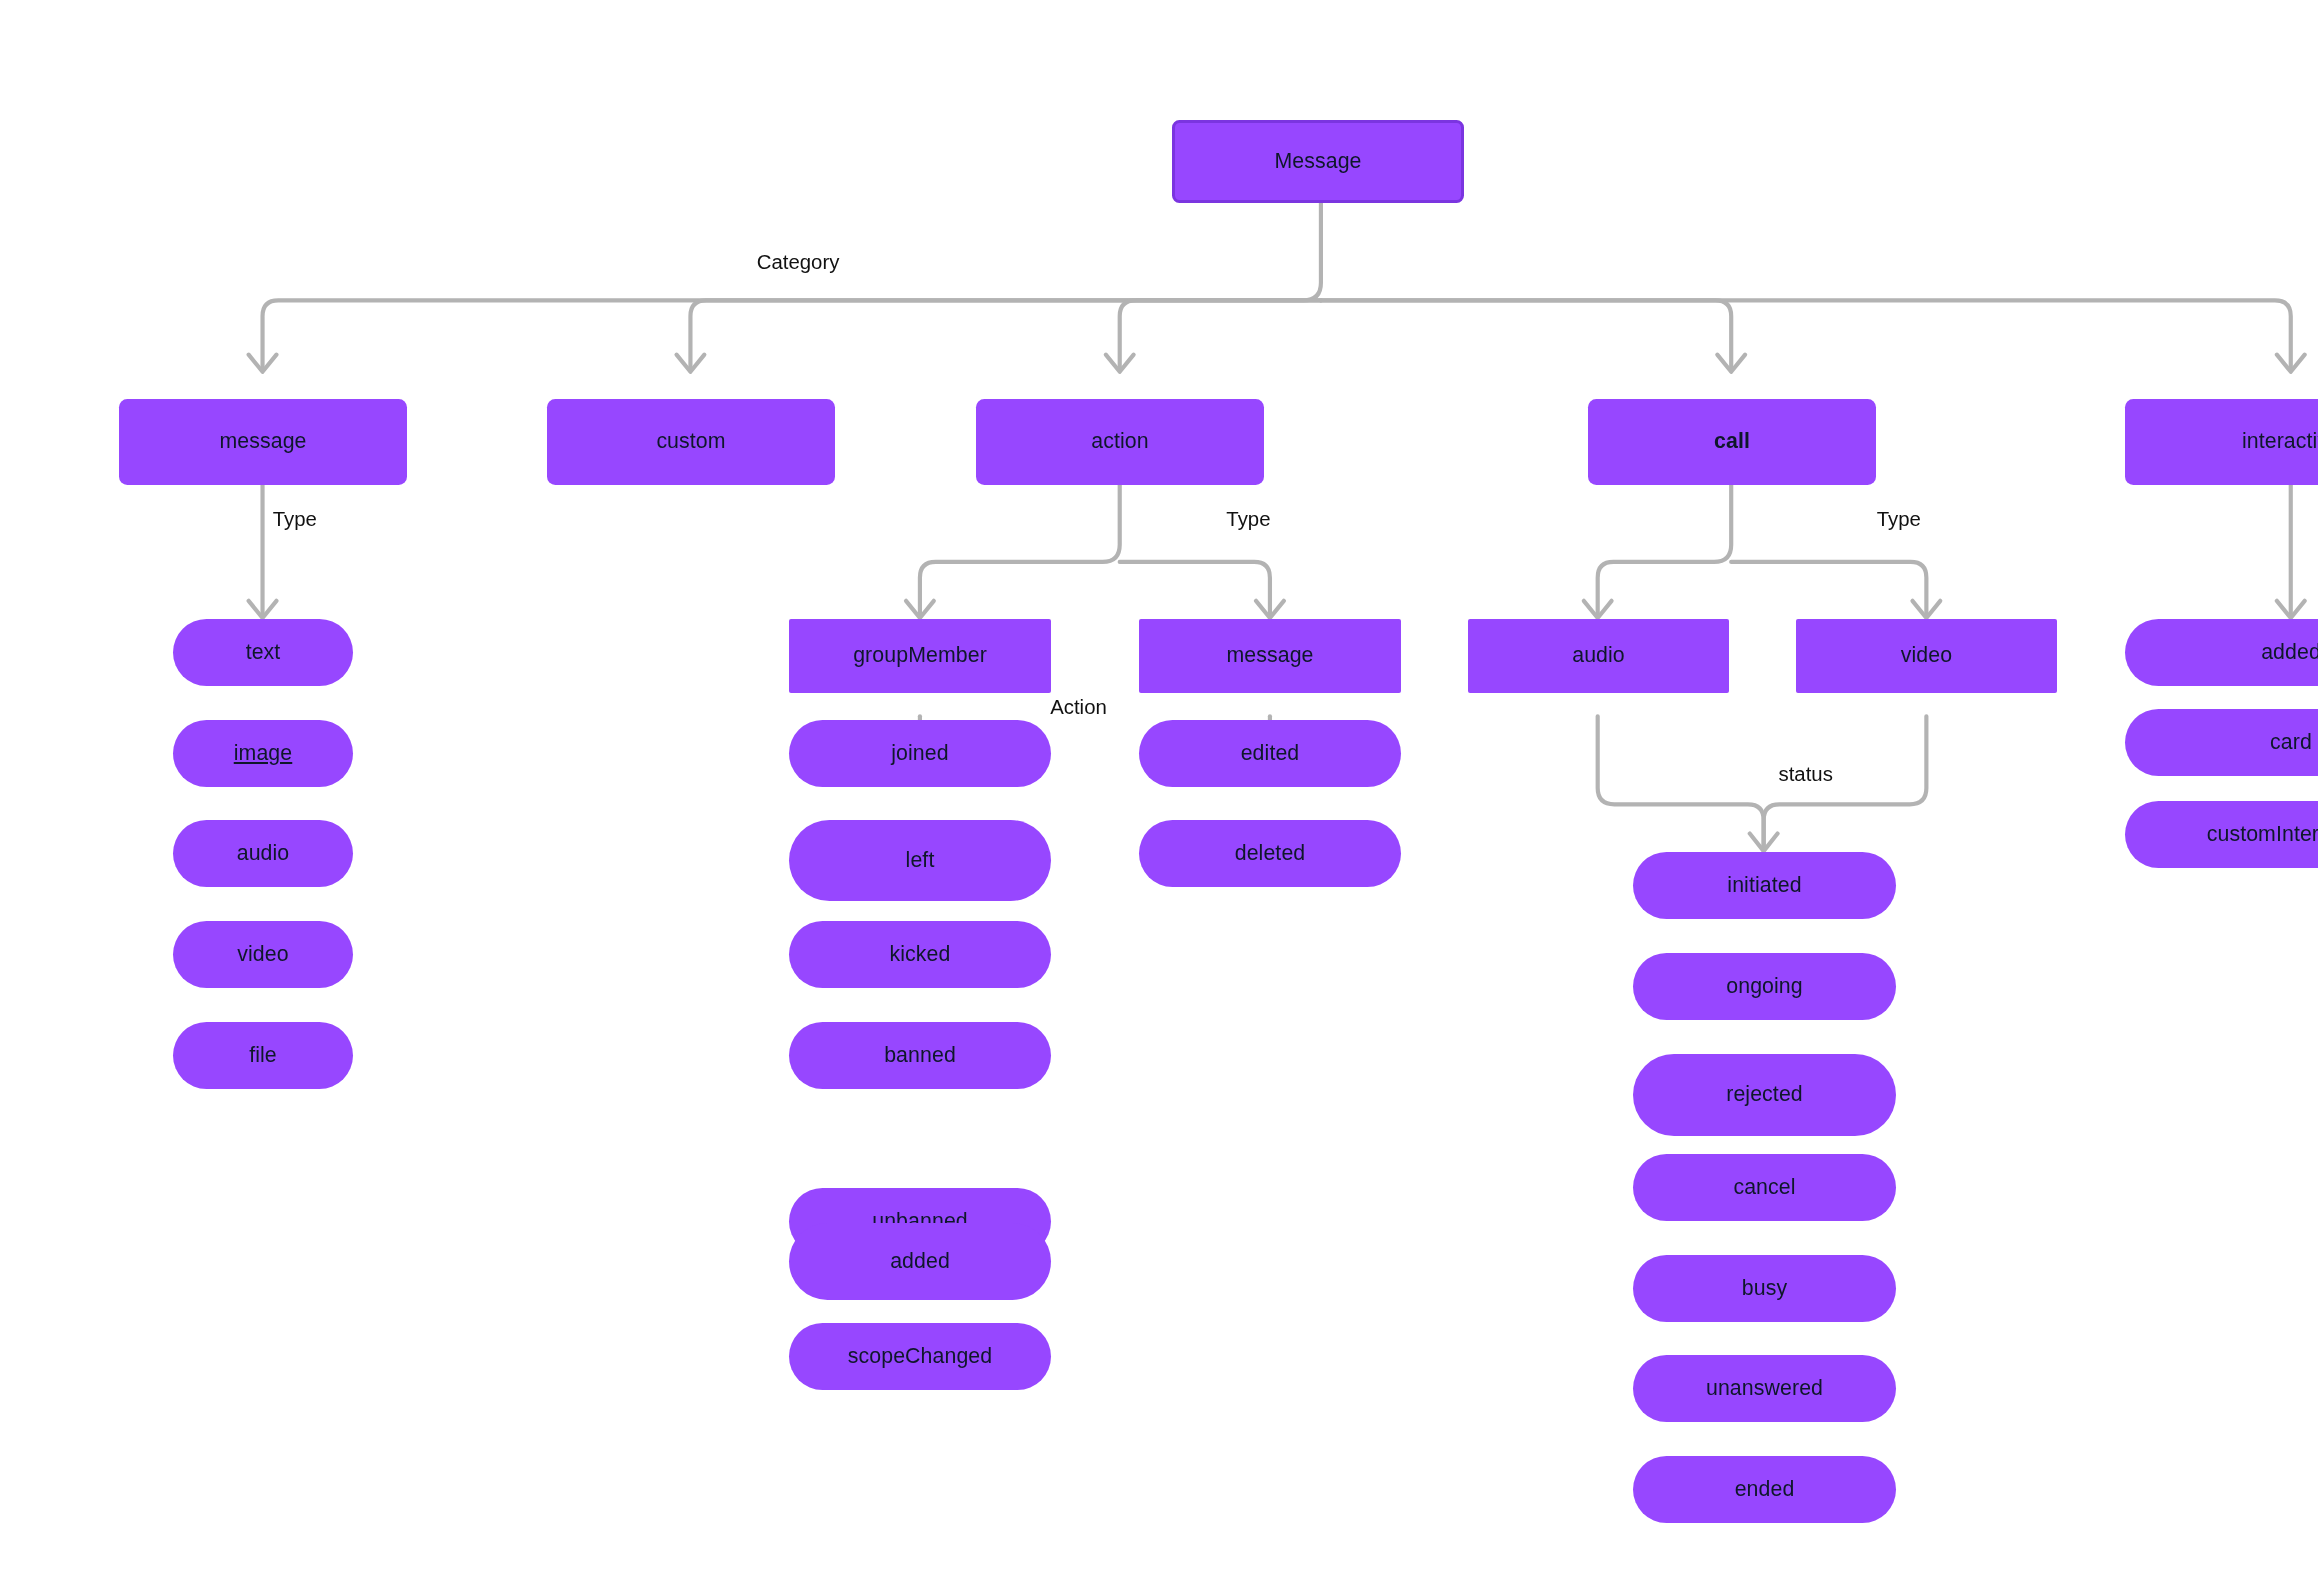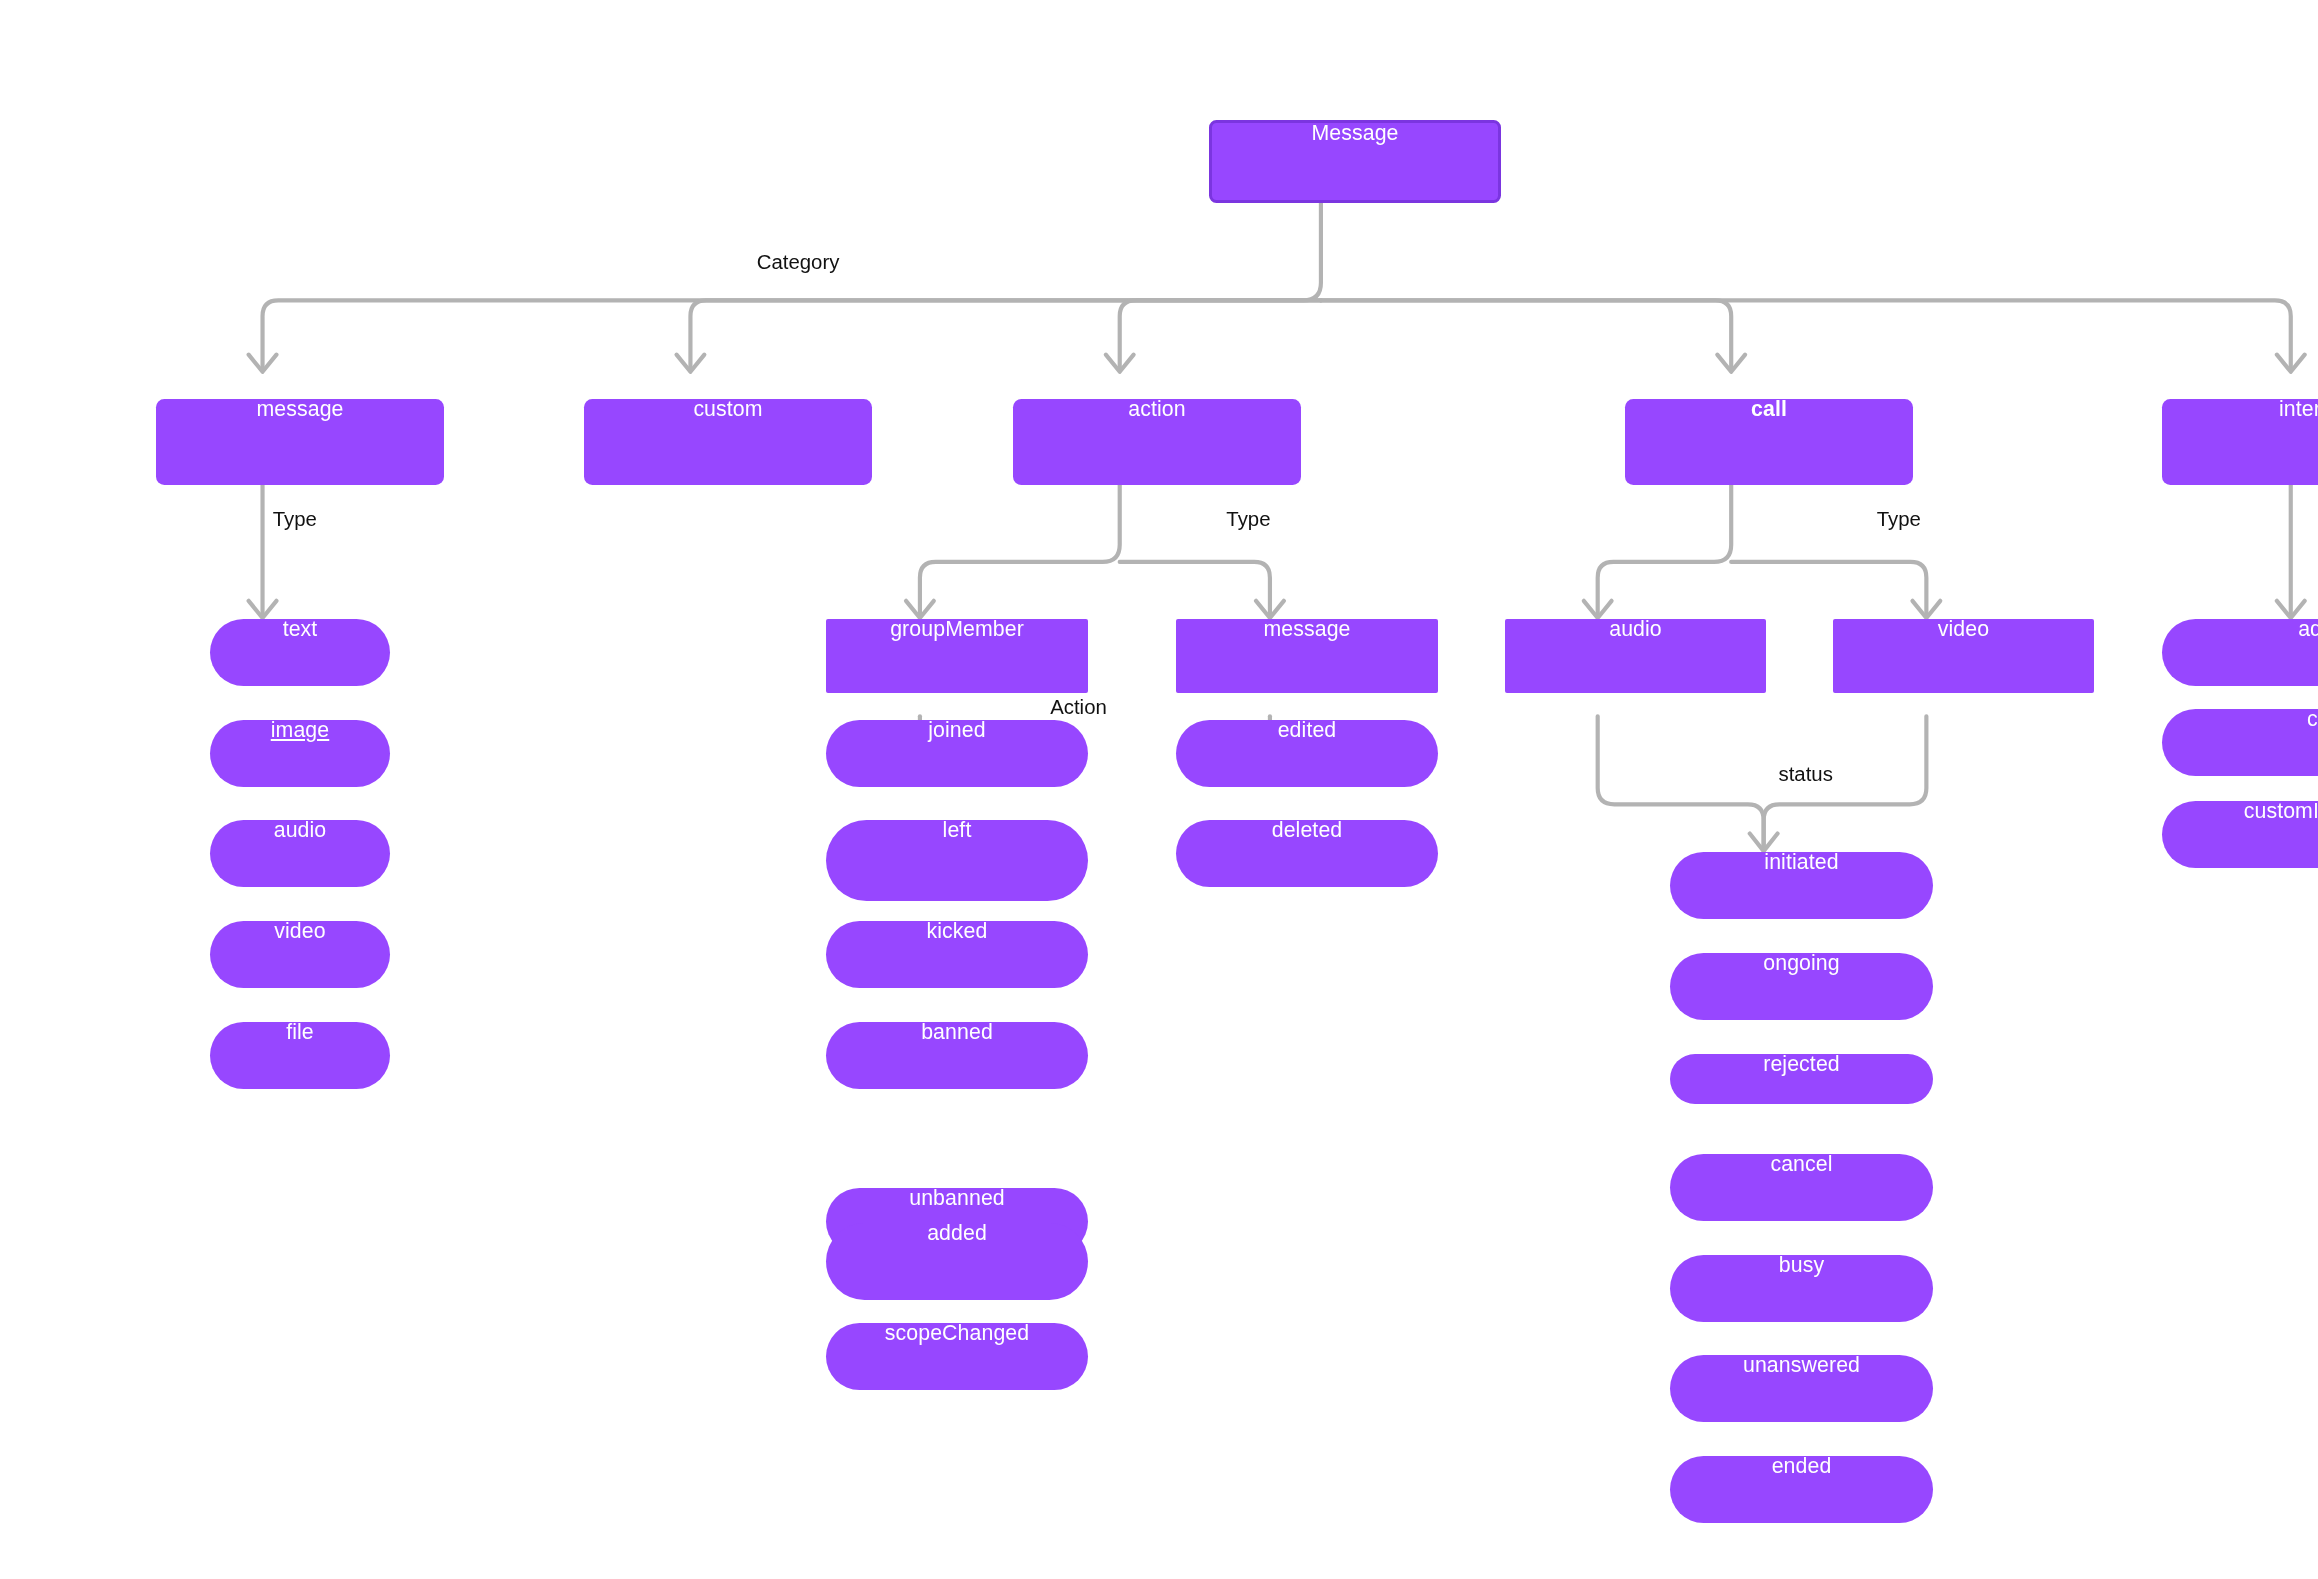--- a/index.html
+++ b/index.html
@@ -43,30 +43,29 @@
   .edge-label {
     font-family: "Liberation Sans", sans-serif;
     font-size: 44px;
     fill: #111111;
     dominant-baseline: middle;
   }
   .node {
     position: absolute;
     box-sizing: border-box;
     display: flex;
-    align-items: flex-start;
+    align-items: center;
     justify-content: center;
-    color: #ffffff;
+    color: #0f172a;
     font-family: "Liberation Sans", sans-serif;
     font-size: 21.3px;
     line-height: 1;
     letter-spacing: 0.1px;
     white-space: nowrap;
     user-select: none;
-    margin-left: 37px;
   }
   .node-root {
     background: #9747ff;
     border: 3.2px solid #7b35e0;
     border-radius: 7.4px;
   }
   .node-branch {
     background: #9747ff;
     border-radius: 8.3px;
   }
@@ -216,21 +215,21 @@
   <div class="node node-sub" style="left:1796px; top:619px; width:261px; height:74px;">
     <span>video</span>
   </div>
 
   <div class="node node-leaf" style="left:1633px; top:852px; width:263px; height:67px;">
     <span>initiated</span>
   </div>
   <div class="node node-leaf" style="left:1633px; top:953px; width:263px; height:67px;">
     <span>ongoing</span>
   </div>
-  <div class="node node-leaf" style="left:1633px; top:1054px; width:263px; height:50px;">
+  <div class="node node-leaf" style="left:1633px; top:1054px; width:263px; height:82px;">
     <span>rejected</span>
   </div>
   <div class="node node-leaf" style="left:1633px; top:1154px; width:263px; height:67px;">
     <span>cancel</span>
   </div>
   <div class="node node-leaf" style="left:1633px; top:1255px; width:263px; height:67px;">
     <span>busy</span>
   </div>
   <div class="node node-leaf" style="left:1633px; top:1355px; width:263px; height:67px;">
     <span>unanswered</span>

